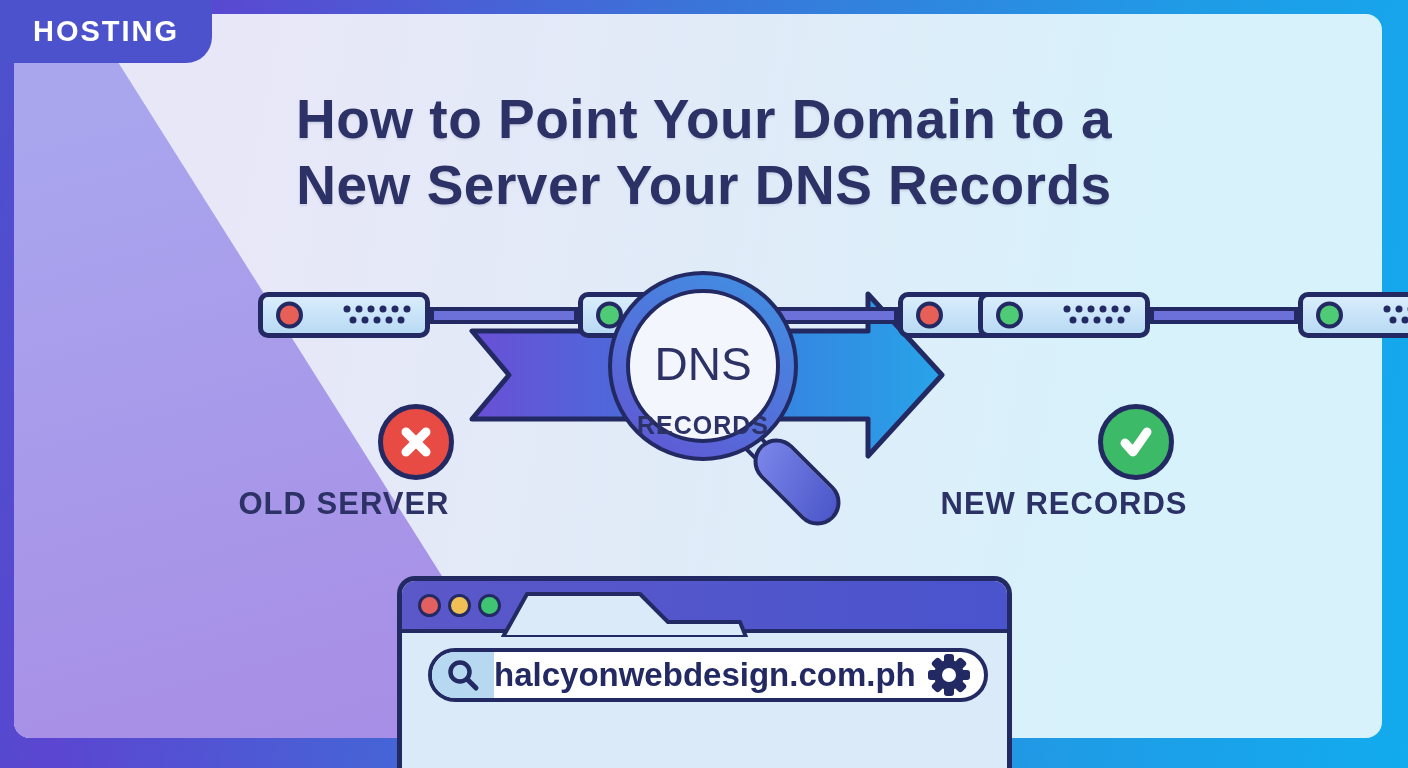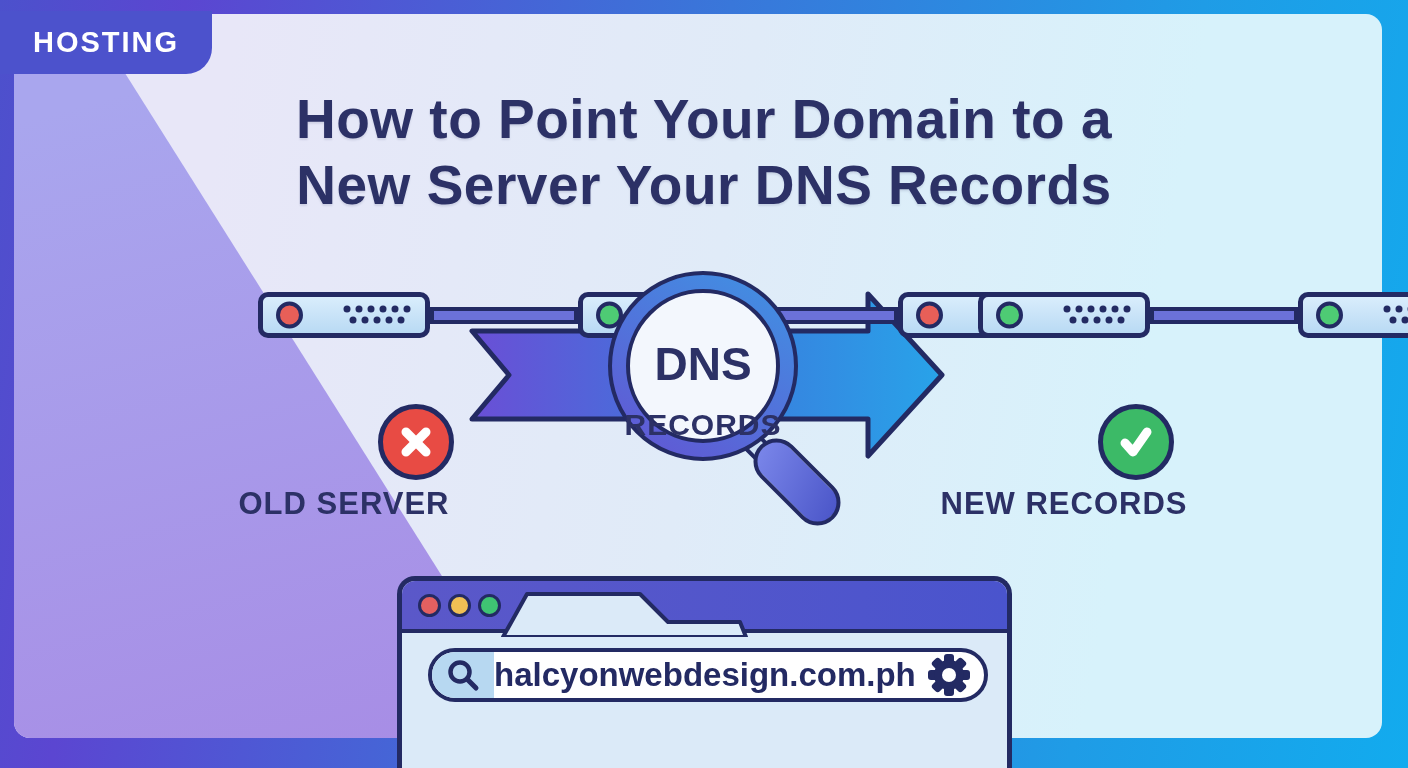--- a/index.html
+++ b/index.html
@@ -16,21 +16,21 @@
   .wedge {
     position:absolute; inset:0;
     background: linear-gradient(165deg, #a9a6ee 10%, var(--wedge,#a78ce5) 80%);
     clip-path: polygon(0 48px, 104px 48px, 530px 100%, 0 100%);
   }
   .hosting-badge {
     position:absolute; left:0; top:0; width:212px; height:63px;
     background: var(--badge_bg,#4c52cc);
     border-bottom-right-radius:26px;
     display:flex; align-items:center; justify-content:center;
-    color:#fff; font-size:29px; font-weight:bold; letter-spacing:2px; z-index:7;margin-top:11px;
+    color:#fff; font-size:29px; font-weight:bold; letter-spacing:2px; z-index:7;
   }
   .title {
     position:absolute; left:0; top:86px; width:100%; text-align:center;
     color: var(--title_navy,#2c3166); font-weight:bold; font-size:55px; line-height:66px;
     letter-spacing:0.5px; z-index:2;
     text-shadow: 0 2px 2px rgba(43,49,102,0.12);
   }
   
   .server-stack { position:absolute; width:172px; display:flex; flex-direction:row; align-items:center; z-index:3; }
   .server-stack.old { left:258px; top:292px; }
@@ -81,22 +81,22 @@
     box-sizing:border-box; border:4px solid var(--navy,#232a63); border-radius:23px;
     background: linear-gradient(160deg, #7b87ea, #4a55c8);
     transform:rotate(-45deg); z-index:4;
   }
   .mag-inner {
     position:absolute; left:626px; top:289px; width:154px; height:154px;
     box-sizing:border-box; border:4px solid var(--navy,#232a63); border-radius:50%;
     background:#f3f7fd; z-index:5;
     display:flex; flex-direction:column; align-items:center; justify-content:center;
   }
-  .dns-line1 { font-size:46px; font-weight:bold; color: var(--title_navy,#2c3166); line-height:46px;margin-top:48px; }
-  .dns-line2 { font-size:30px; font-weight:bold; color: var(--title_navy,#2c3166); letter-spacing:1px; line-height:30px;margin-top:23px; }
+  .dns-line1 { font-size:46px; font-weight:normal; color: var(--title_navy,#2c3166); line-height:46px;margin-top:48px; }
+  .dns-line2 { font-size:25px; font-weight:bold; color: var(--title_navy,#2c3166); letter-spacing:1px; line-height:30px;margin-top:23px; }
   
   .browser {
     position:absolute; left:397px; top:576px; width:615px; height:232px;
     box-sizing:border-box; border:5px solid var(--navy,#232a63);
     border-bottom:none; border-radius:18px 18px 0 0;
     background: var(--browser_body,#dbeaf8); z-index:6; overflow:visible;
   }
   .browser-bar {
     position:relative; height:52px; box-sizing:border-box;
     border-bottom:4px solid var(--navy,#232a63);

